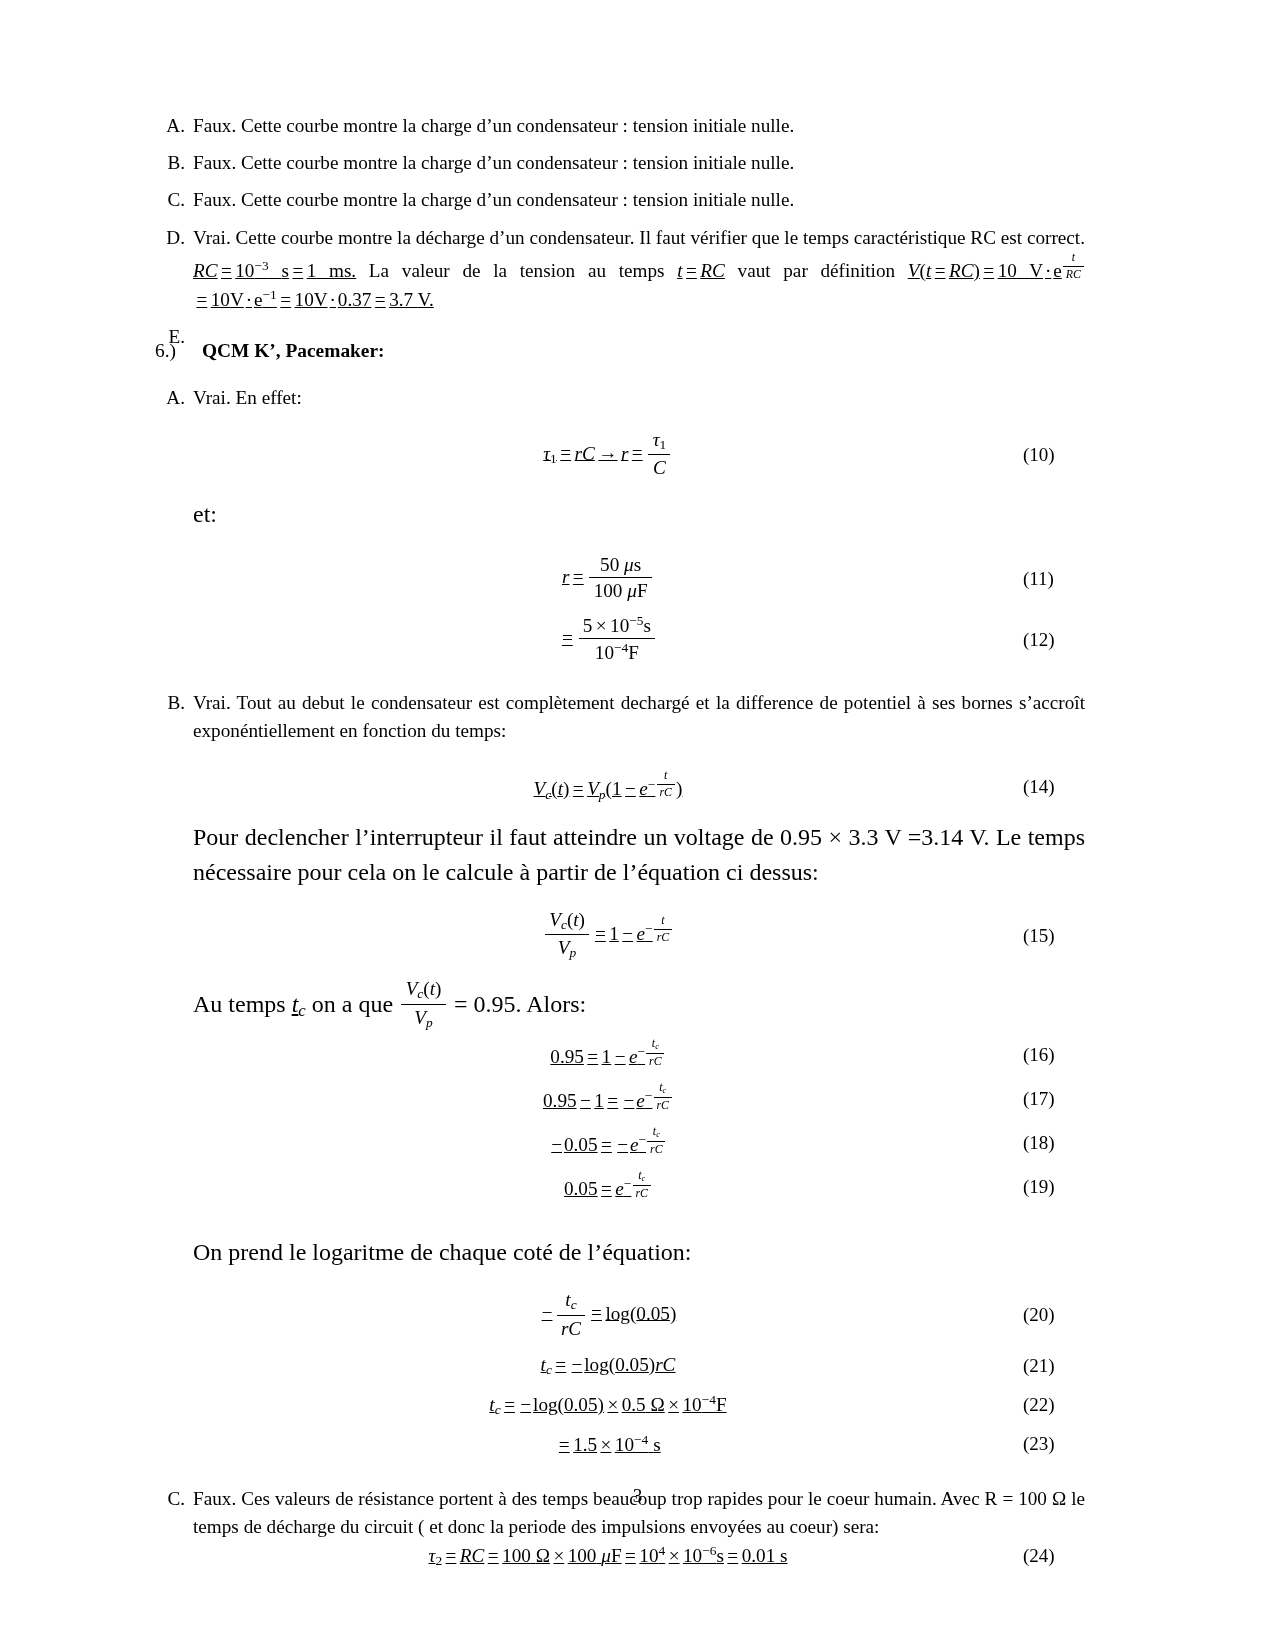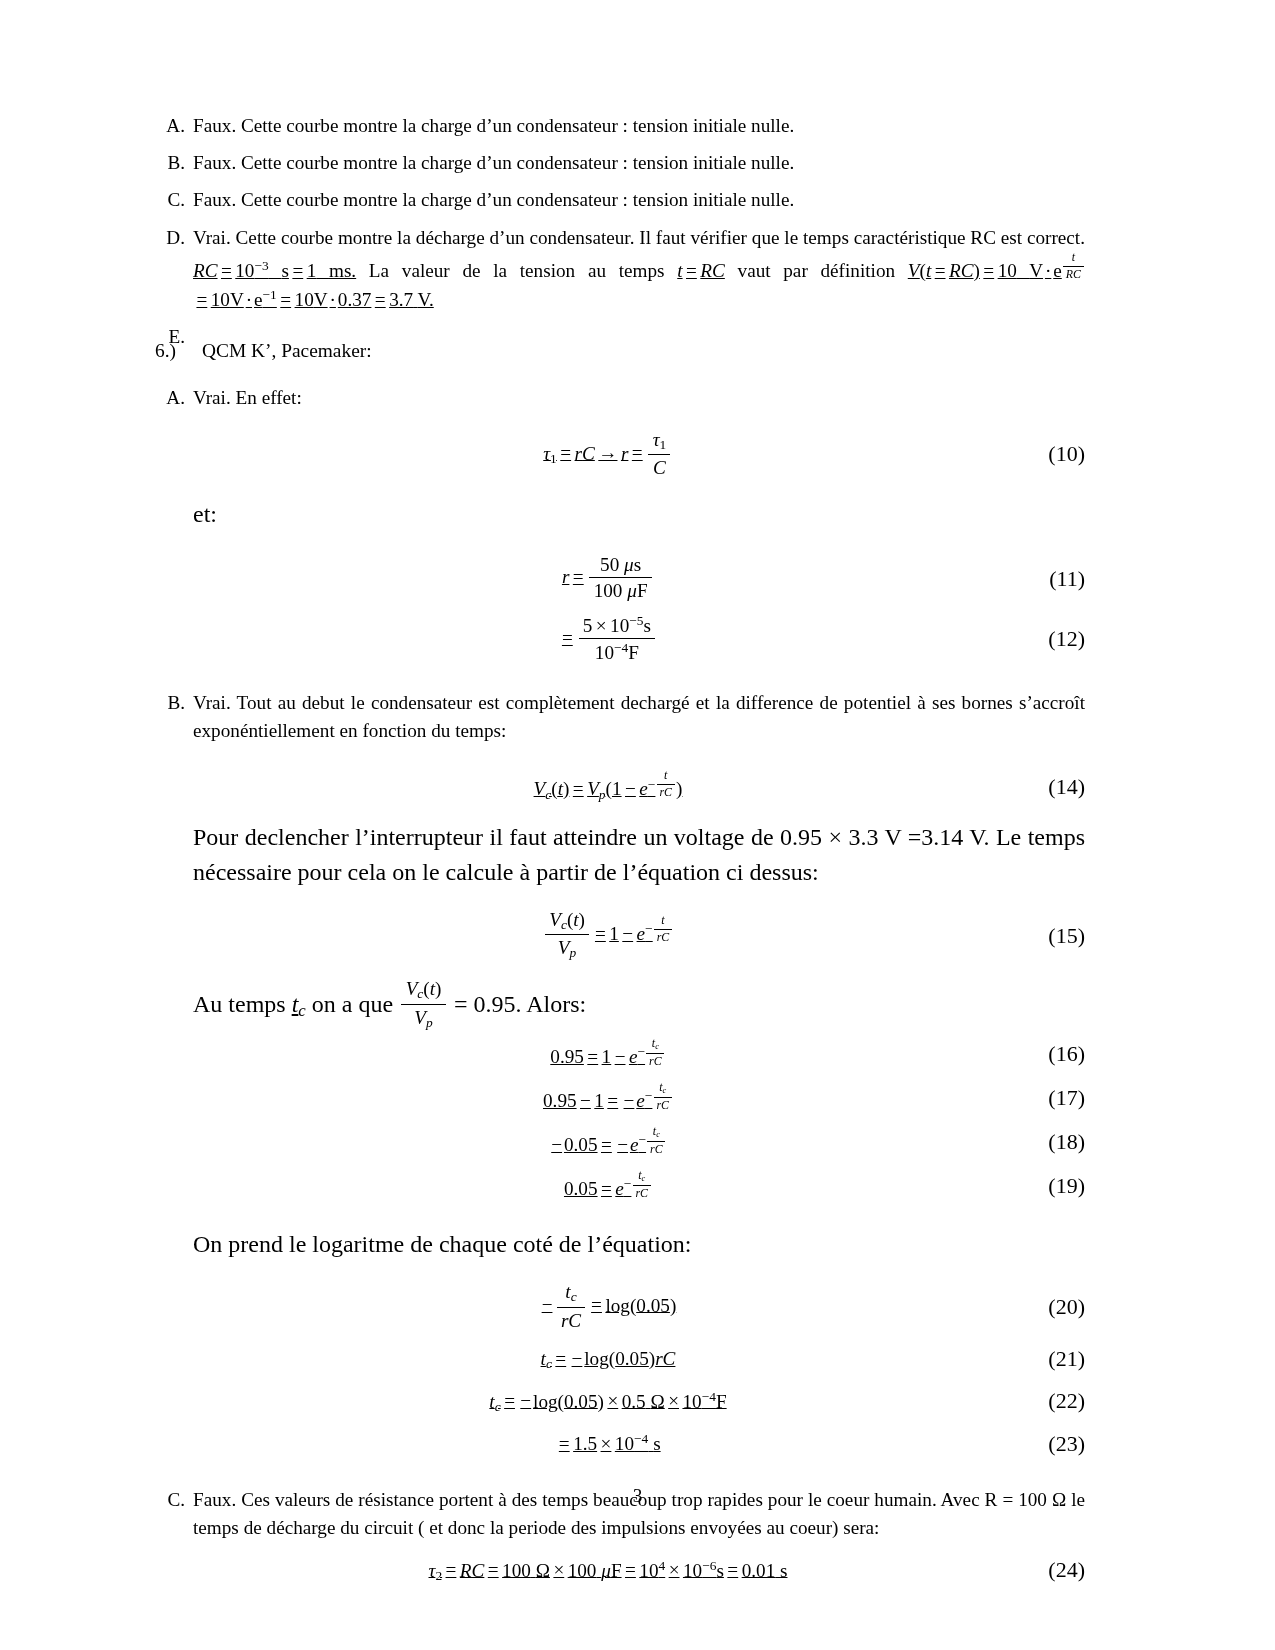--- a/index.html
+++ b/index.html
@@ -60,39 +60,39 @@
     margin: 26px 0 22px 0;
     font-size: 19.4px;
   }
   .section-head .snum {
     position: absolute;
     left: 0;
     top: 0;
     width: 38px;
     text-align: left;
   }
-  .section-head .stitle { font-weight: normal; text-align: right; }
+  .section-head .stitle { font-weight: bold; text-align: right; }
 
   
   .eq-row {
     display: flex;
     align-items: center;
     width: 100%;
     margin: 0;
   }
   .eq-body {
     flex: 1 1 auto;
     text-align: center;
     font-size: 19.2px;
   }
   .eq-num {
     flex: 0 0 auto;
     width: 62px;
-    text-align: right;
-    font-size: 22px;
+    text-align: left;
+    font-size: 19px;
   }
   .eq-block { margin: 16px 0 16px 0; }
   .eq-group .eq-row + .eq-row { margin-top: 10px; }
 
   
   .m { font-family: "Liberation Serif", "DejaVu Serif", serif; text-decoration: underline; }
   .mi { font-style: italic; }
   .mo { font-style: normal; padding: 0 0.18em; }
   .mo.tight { padding: 0 0.10em; }
   .mn { font-style: normal; }
@@ -280,21 +280,21 @@
             <div class="eq-num">(18)</div>
           </div>
           <div class="eq-row">
             <div class="eq-body m">
               <span class="mn">0.05</span><span class="mo">=</span><span class="mi">e</span><sup class="e">−</sup><span class="expfrac"><span class="frac"><span class="num"><span class="mi">t</span><sub class="e">c</sub></span><span class="den"><span class="mi">rC</span></span></span></span>
             </div>
             <div class="eq-num">(19)</div>
           </div>
         </div>
 
-        <div class="body-para" style="margin-top:24px;">On prend le logaritme de chaque coté de l’équation:</div>
+        <div class="body-para" style="margin-top:32px;">On prend le logaritme de chaque coté de l’équation:</div>
 
         
         <div class="eq-block eq-group" style="margin-top:18px;">
           <div class="eq-row">
             <div class="eq-body m">
               <span class="mo tight">−</span><span class="frac"><span class="num"><span class="mi">t</span><sub class="e">c</sub></span><span class="den"><span class="mi">rC</span></span></span><span class="mo">=</span><span class="mtext">log</span>(<span class="mn">0.05</span>)
             </div>
             <div class="eq-num">(20)</div>
           </div>
           <div class="eq-row">
@@ -316,21 +316,21 @@
             <div class="eq-num">(23)</div>
           </div>
         </div>
       </li>
 
       <li class="alpha-item" style="margin-top:26px;margin-bottom:0;">
         <span class="marker">C.</span>
         <span>Faux. Ces valeurs de résistance portent à des temps beaucoup trop rapides pour le coeur humain. Avec R = 100 Ω le temps de décharge du circuit ( et donc la periode des impulsions envoyées au coeur) sera:</span>
 
         
-        <div class="eq-block" style="margin-top:12px;margin-bottom:14px;">
+        <div class="eq-block" style="margin-top:0;margin-bottom:14px;">
           <div class="eq-row">
             <div class="eq-body m">
               <span class="mi">τ</span><sub class="en">2</sub><span class="mo">=</span><span class="mi">RC</span><span class="mo">=</span><span class="mn">100</span> <span class="mtext">Ω</span><span class="mo">×</span><span class="mn">100</span> <span class="mi">μ</span><span class="mtext">F</span><span class="mo">=</span><span class="mn">10</span><sup class="e">4</sup><span class="mo">×</span><span class="mn">10</span><sup class="e">−6</sup><span class="mtext">s</span><span class="mo">=</span><span class="mn">0.01</span> <span class="mtext">s</span>
             </div>
             <div class="eq-num">(24)</div>
           </div>
         </div>
 
         
       </li>

